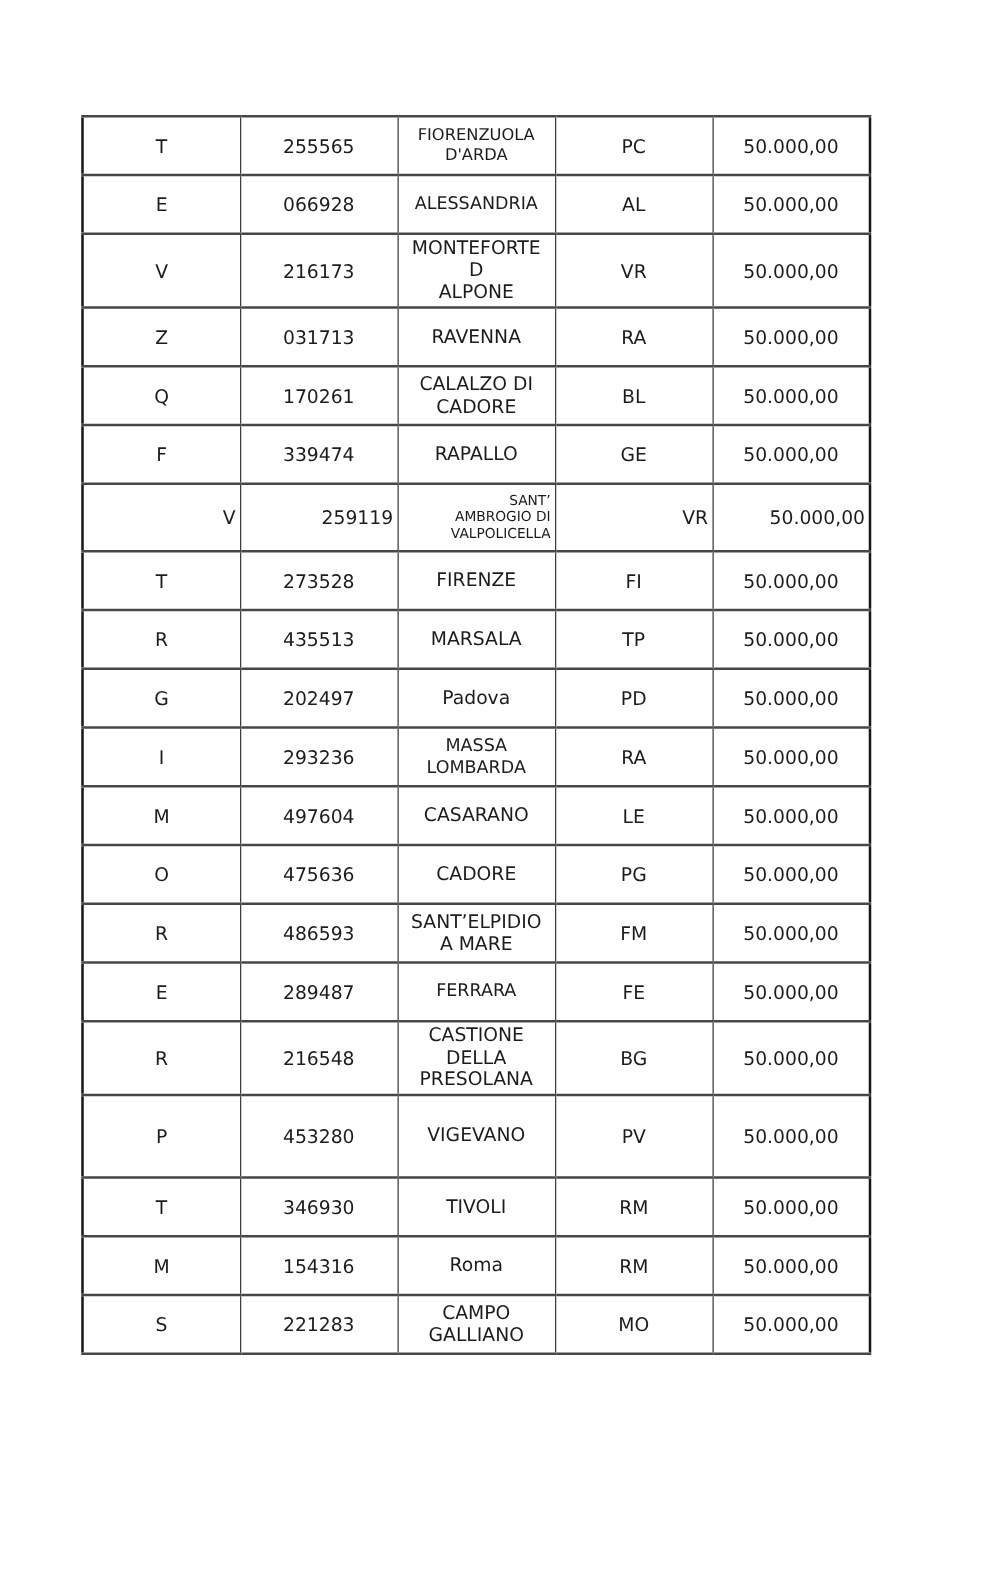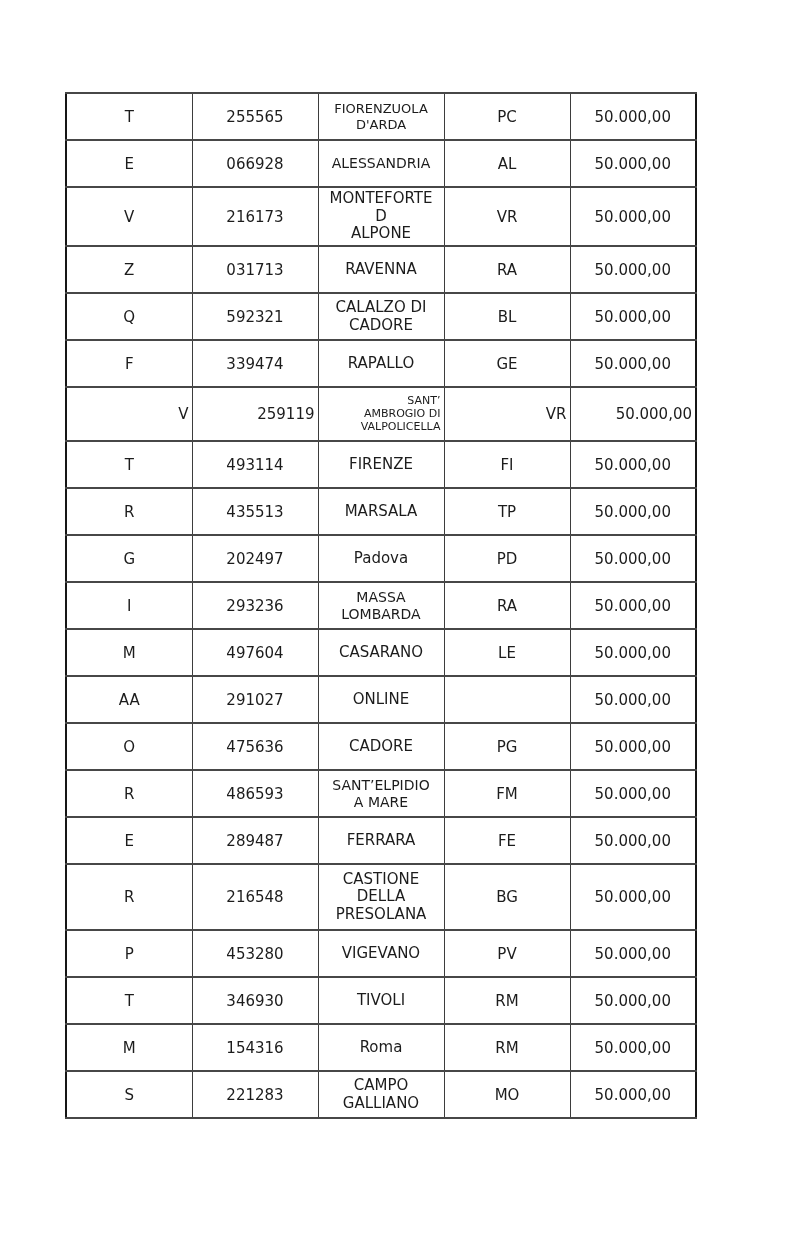--- a/index.html
+++ b/index.html
@@ -93,21 +93,21 @@
         </tr>
         <tr>
           <td>Z</td>
           <td>031713</td>
           <td class="city">RAVENNA</td>
           <td>RA</td>
           <td>50.000,00</td>
         </tr>
         <tr>
           <td>Q</td>
-          <td>592321</td>
+          <td>170261</td>
           <td class="city">CALALZO DI
 CADORE</td>
           <td>BL</td>
           <td>50.000,00</td>
         </tr>
         <tr>
           <td>F</td>
           <td>339474</td>
           <td class="city">RAPALLO</td>
           <td>GE</td>
@@ -117,21 +117,21 @@
           <td>V</td>
           <td>259119</td>
           <td class="city">SANT’
 AMBROGIO DI
 VALPOLICELLA</td>
           <td>VR</td>
           <td>50.000,00</td>
         </tr>
         <tr>
           <td>T</td>
-          <td>493114</td>
+          <td>273528</td>
           <td class="city">FIRENZE</td>
           <td>FI</td>
           <td>50.000,00</td>
         </tr>
         <tr>
           <td>R</td>
           <td>435513</td>
           <td class="city">MARSALA</td>
           <td>TP</td>
           <td>50.000,00</td>
@@ -149,27 +149,20 @@
           <td class="city">MASSA
 LOMBARDA</td>
           <td>RA</td>
           <td>50.000,00</td>
         </tr>
         <tr>
           <td>M</td>
           <td>497604</td>
           <td class="city">CASARANO</td>
           <td>LE</td>
-          <td>50.000,00</td>
-        </tr>
-        <tr>
-          <td>AA</td>
-          <td>291027</td>
-          <td class="city">ONLINE</td>
-          <td></td>
           <td>50.000,00</td>
         </tr>
         <tr>
           <td>O</td>
           <td>475636</td>
           <td class="city">CADORE</td>
           <td>PG</td>
           <td>50.000,00</td>
         </tr>
         <tr>

